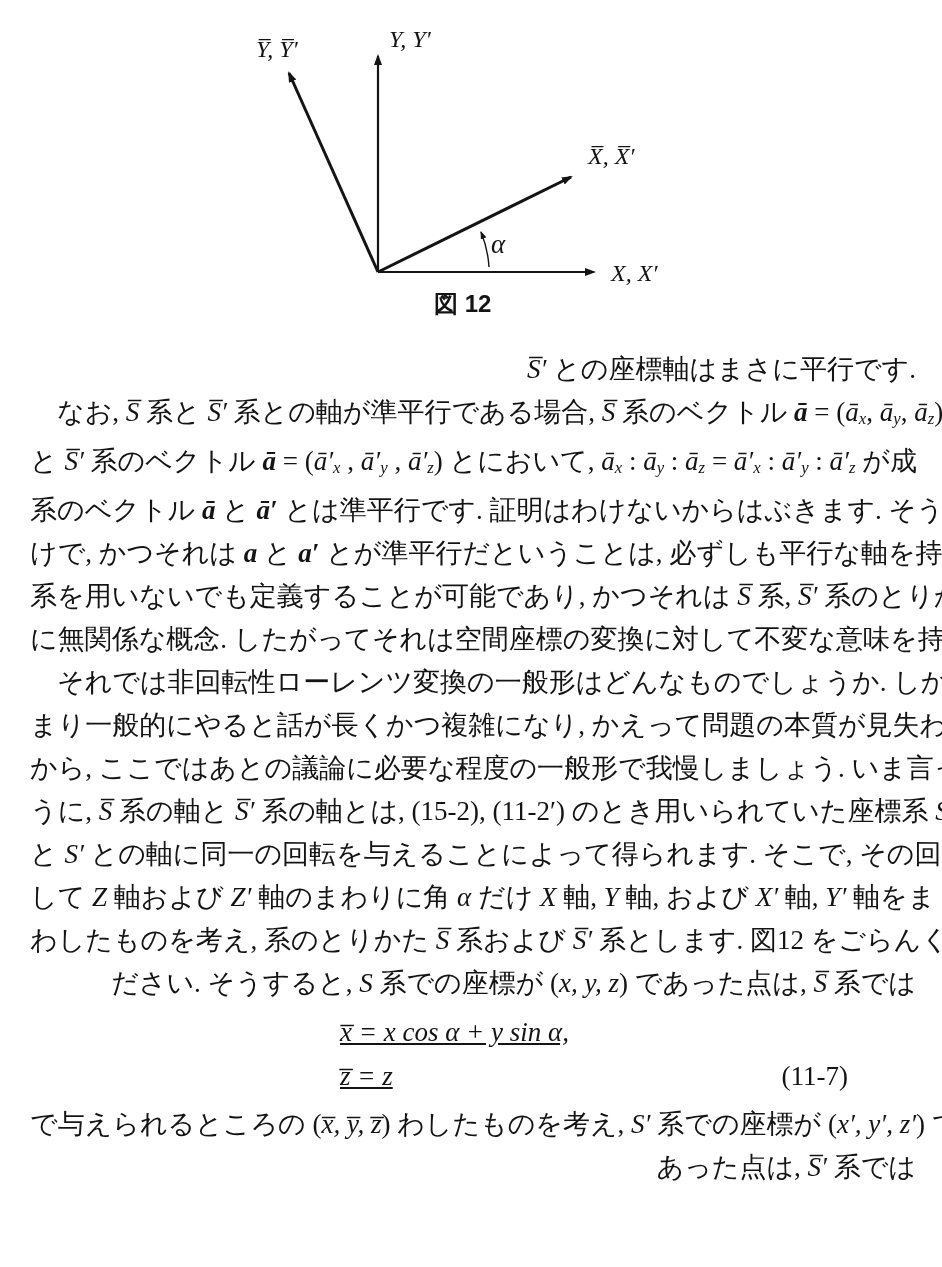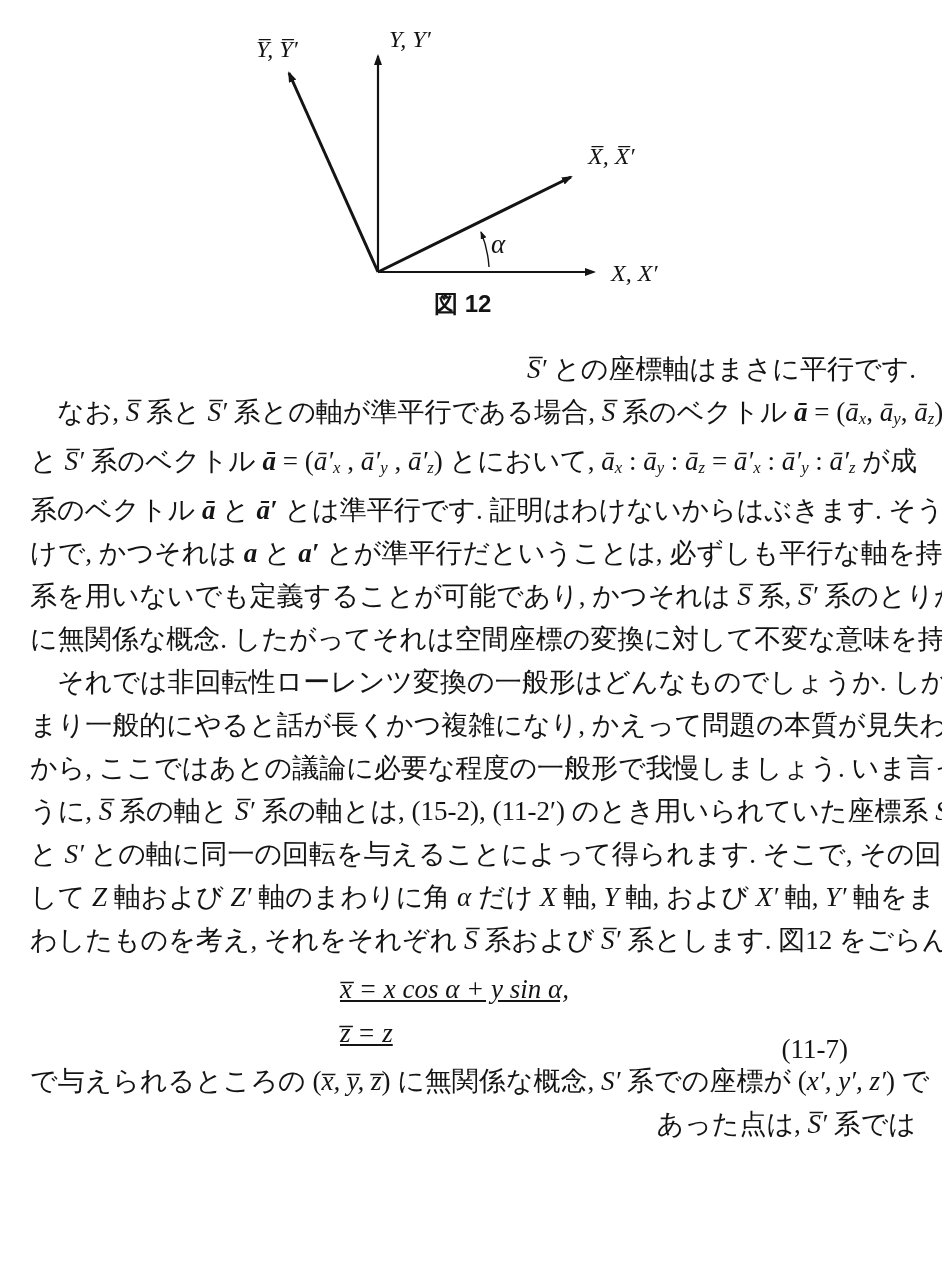--- a/index.html
+++ b/index.html
@@ -34,21 +34,21 @@
   
   .eq-block{
     position:relative;
     margin:5px 0 3px 0;
     padding-left:340px;
     font-size:27px;line-height:44px;text-decoration:underline;
   }
   .eq-row{position:relative;white-space:nowrap;}
   .eq-text{font-style:italic;}
   .eq-num{
-    position:absolute;right:94px;top:16px;
+    position:absolute;right:94px;top:0;
     font-style:normal;
   }
 </style>
 </head>
 <body>
 
 <div class="figure">
   <svg width="942" height="334" viewBox="0 0 942 334">
     <defs>
       <marker id="arrow" markerWidth="12" markerHeight="10" refX="9" refY="4" orient="auto" markerUnits="userSpaceOnUse">
@@ -82,31 +82,32 @@
     <div class="line"><span class="seg-n">系のベクトル </span><span class="seg-vb">ā</span><span class="seg-n"> と </span><span class="seg-vb">ā′</span><span class="seg-n"> とは準平行です. 証明はわけないからはぶきます. そういうわ</span></div>
     <div class="line"><span class="seg-n">けで, かつそれは </span><span class="seg-vb">a</span><span class="seg-n"> と </span><span class="seg-vb">a′</span><span class="seg-n"> とが準平行だということは, 必ずしも平行な軸を持つ座標</span></div>
     <div class="line"><span class="seg-n">系を用いないでも定義することが可能であり, かつそれは </span><span class="seg-v">S̅</span><span class="seg-n"> 系, </span><span class="seg-v">S̅′</span><span class="seg-n"> 系のとりかた</span></div>
     <div class="line"><span class="seg-n">に無関係な概念. したがってそれは空間座標の変換に対して不変な意味を持つもの</span></div>
     <div class="line indent"><span class="seg-n">それでは非回転性ローレンツ変換の一般形はどんなものでしょうか. しかし, あ</span></div>
     <div class="line"><span class="seg-n">まり一般的にやると話が長くかつ複雑になり, かえって問題の本質が見失われます</span></div>
     <div class="line"><span class="seg-n">から, ここではあとの議論に必要な程度の一般形で我慢しましょう. いま言ったよ</span></div>
     <div class="line"><span class="seg-n">うに, </span><span class="seg-v">S̅</span><span class="seg-n"> 系の軸と </span><span class="seg-v">S̅′</span><span class="seg-n"> 系の軸とは, (15-2), (11-2′) のとき用いられていた座標系 </span><span class="seg-v">S</span></div>
     <div class="line"><span class="seg-n">と </span><span class="seg-v">S′</span><span class="seg-n"> との軸に同一の回転を与えることによって得られます. そこで, その回転と</span></div>
     <div class="line"><span class="seg-n">して </span><span class="seg-v">Z</span><span class="seg-n"> 軸および </span><span class="seg-v">Z′</span><span class="seg-n"> 軸のまわりに角 </span><span class="seg-v">α</span><span class="seg-n"> だけ </span><span class="seg-v">X</span><span class="seg-n"> 軸, </span><span class="seg-v">Y</span><span class="seg-n"> 軸, および </span><span class="seg-v">X′</span><span class="seg-n"> 軸, </span><span class="seg-v">Y′</span><span class="seg-n"> 軸をま</span></div>
-    <div class="line"><span class="seg-n">わしたものを考え, それをそれぞれ </span><span class="seg-v">S̅</span><span class="seg-n"> 系および </span><span class="seg-v">S̅′</span><span class="seg-n"> 系とします. 図12 をごらんく</span></div>
+    <div class="line"><span class="seg-n">わしたものを考え, 系のとりかた </span><span class="seg-v">S̅</span><span class="seg-n"> 系および </span><span class="seg-v">S̅′</span><span class="seg-n"> 系とします. 図12 をごらんく</span></div>
+    <div class="line"><span class="seg-n">ださい. そうすると, </span><span class="seg-v">S</span><span class="seg-n"> 系での座標が (</span><span class="seg-v">x, y, z</span><span class="seg-n">) であった点は, </span><span class="seg-v">S̅</span><span class="seg-n"> 系では</span></div>
   </div>
 
 <div class="eq-block">
   <div class="eq-row">
     <span class="eq-text">x̅ = x cos α + y sin α,</span>
   </div>
   <div class="eq-row">
     <span class="eq-num">(11-7)</span>
   </div>
   <div class="eq-row">
     <span class="eq-text">z̅ = z</span>
   </div>
 </div>
 
 <div class="text-block" style="padding-top:2px;">
-    <div class="line"><span class="seg-n">で与えられるところの (</span><span class="seg-v">x̅, y̅, z̅</span><span class="seg-n">) に無関係な概念, </span><span class="seg-v">S′</span><span class="seg-n"> 系での座標が (</span><span class="seg-v">x′, y′, z′</span><span class="seg-n">) で</span></div>
+    <div class="line"><span class="seg-n">で与えられるところの (</span><span class="seg-v">x̅, y̅, z̅</span><span class="seg-n">) わしたものを考え, </span><span class="seg-v">S′</span><span class="seg-n"> 系での座標が (</span><span class="seg-v">x′, y′, z′</span><span class="seg-n">) で</span></div>
     <div class="line"><span class="seg-n">あった点は, </span><span class="seg-v">S̅′</span><span class="seg-n"> 系では</span></div>
   </div>
 
 </body></html>

